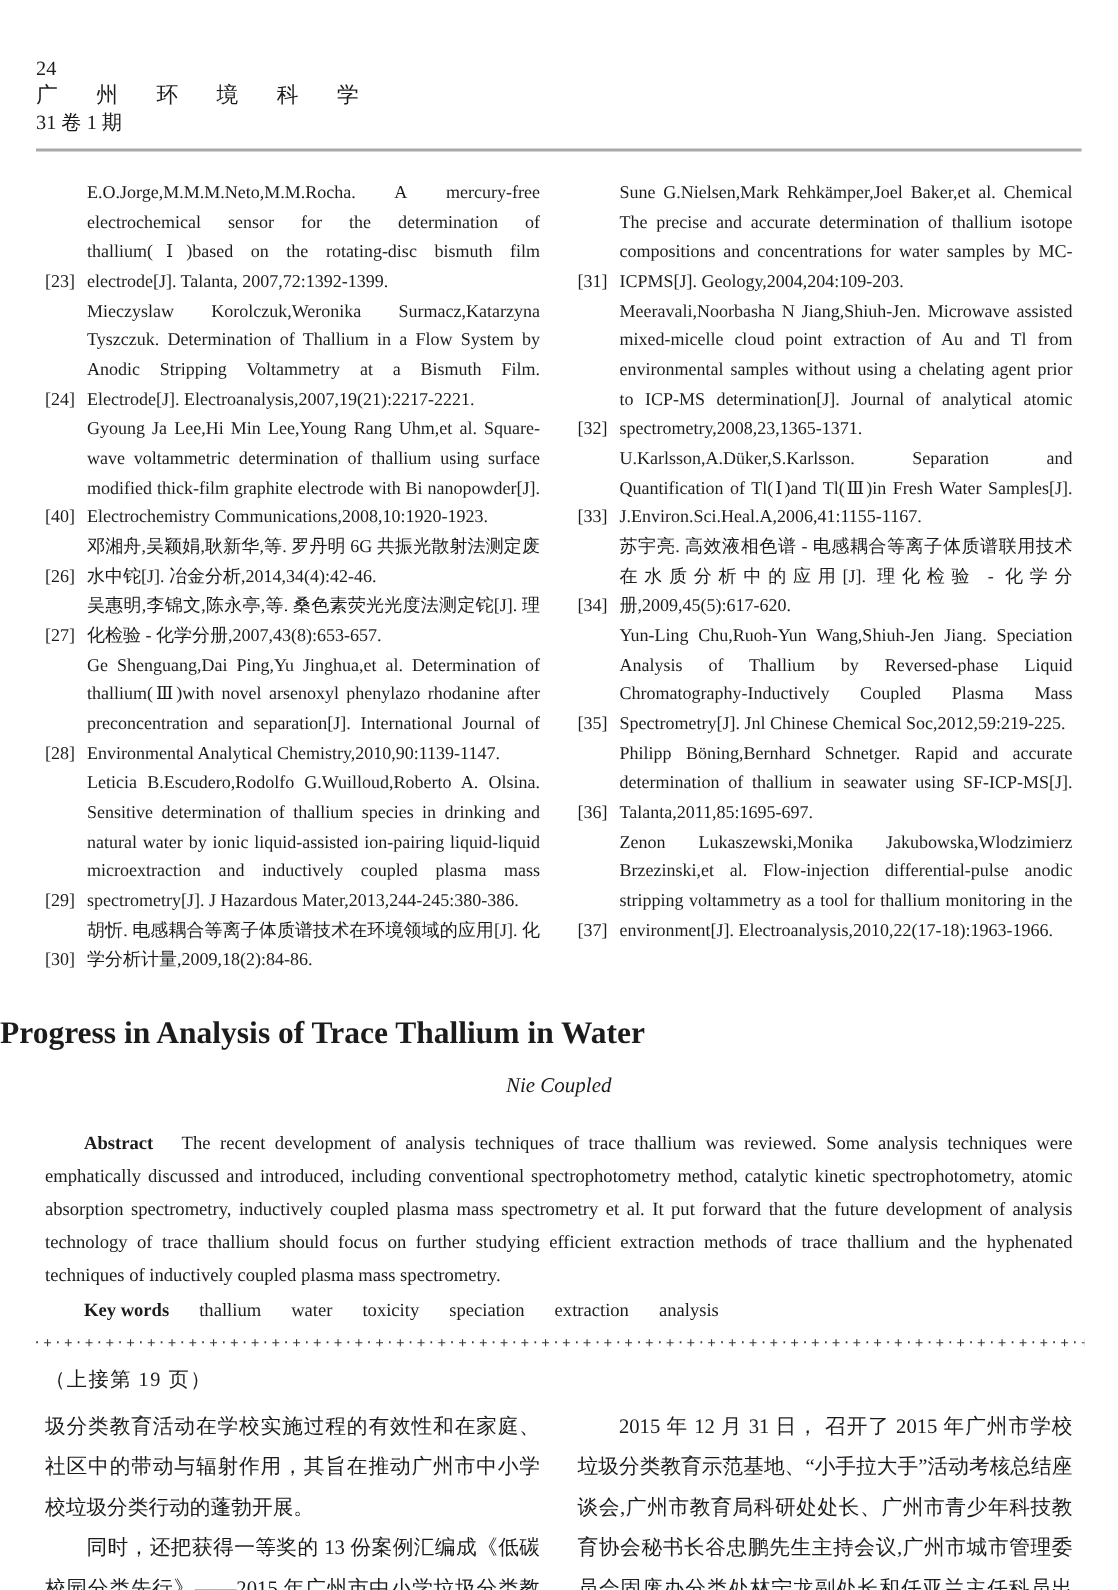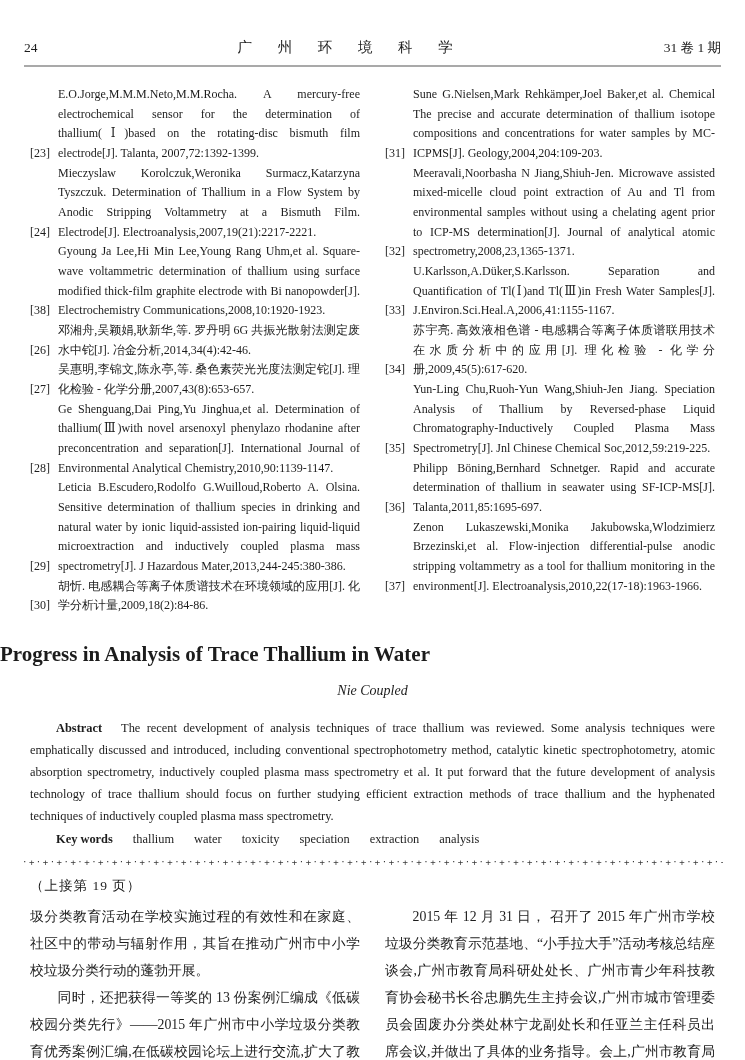--- a/index.html
+++ b/index.html
@@ -10,20 +10,21 @@
     background:#ffffff;
     color:#1c1c1c;
     font-family:"Liberation Serif","DejaVu Serif",serif;
     overflow:hidden;
   }
   
   .header {
     display:flex; align-items:baseline; justify-content:space-between;
     margin:38px 24px 0 24px;
     font-size:13.5px;
+    flex-direction:column;
   }
   .journal-name { letter-spacing:11px; font-size:14.5px; }
   .header-rule { height:2px; background:#a9a9a9; margin:8px 24px 0 24px; }
   
   .refs { display:flex; gap:25px; margin:18px 30px 0 30px; }
   .ref-col { width:332px; }
   .ref { display:flex; font-size:12px; line-height:1.64; text-align:justify;align-items:flex-end; }
   .ref-num { flex:0 0 28px; }
   .ref-text { flex:1; }
   
@@ -77,21 +78,21 @@
     <div class="ref-col">
       <div class="ref">
           <span class="ref-num">[23]</span>
           <span class="ref-text">E.O.Jorge,M.M.M.Neto,M.M.Rocha. A mercury-free electrochemical sensor for the determination of thallium(Ⅰ)based on the rotating-disc bismuth film electrode[J]. Talanta, 2007,72:1392-1399.</span>
         </div>
       <div class="ref">
           <span class="ref-num">[24]</span>
           <span class="ref-text">Mieczyslaw Korolczuk,Weronika Surmacz,Katarzyna Tyszczuk. Determination of Thallium in a Flow System by Anodic Stripping Voltammetry at a Bismuth Film. Electrode[J]. Electroanalysis,2007,19(21):2217-2221.</span>
         </div>
       <div class="ref">
-          <span class="ref-num">[38]</span>
+          <span class="ref-num">[40]</span>
           <span class="ref-text">Gyoung Ja Lee,Hi Min Lee,Young Rang Uhm,et al. Square-wave voltammetric determination of thallium using surface modified thick-film graphite electrode with Bi nanopowder[J]. Electrochemistry Communications,2008,10:1920-1923.</span>
         </div>
       <div class="ref">
           <span class="ref-num">[26]</span>
           <span class="ref-text">邓湘舟,吴颖娟,耿新华,等. 罗丹明 6G 共振光散射法测定废水中铊[J]. 冶金分析,2014,34(4):42-46.</span>
         </div>
       <div class="ref">
           <span class="ref-num">[27]</span>
           <span class="ref-text">吴惠明,李锦文,陈永亭,等. 桑色素荧光光度法测定铊[J]. 理化检验 - 化学分册,2007,43(8):653-657.</span>
         </div>

